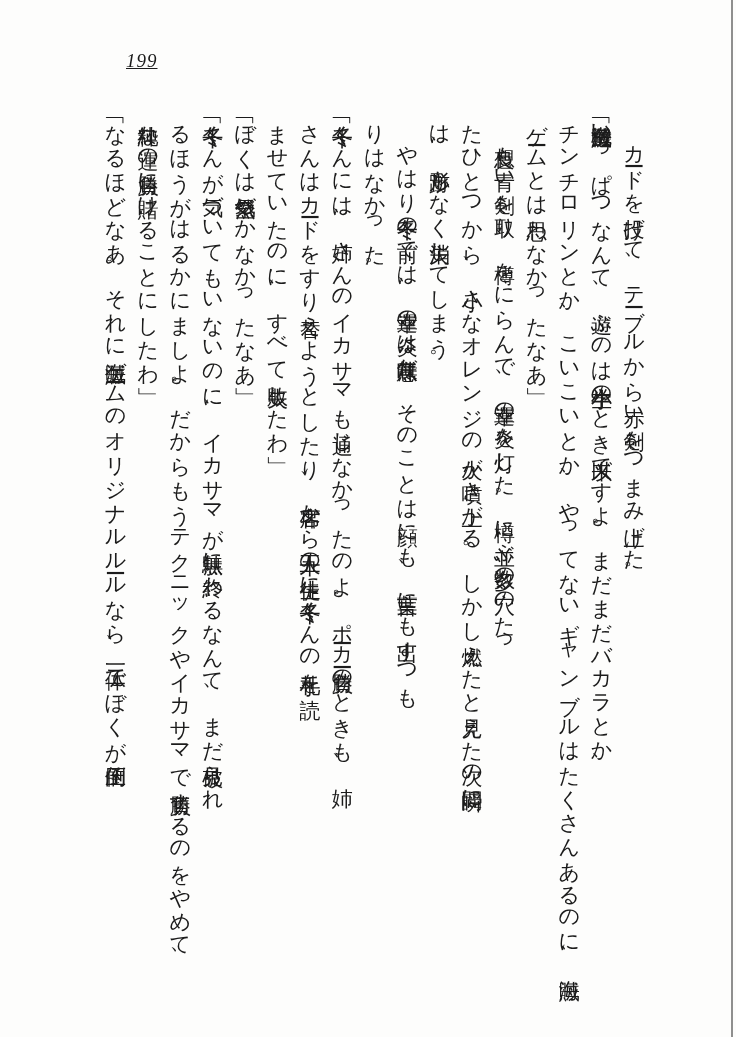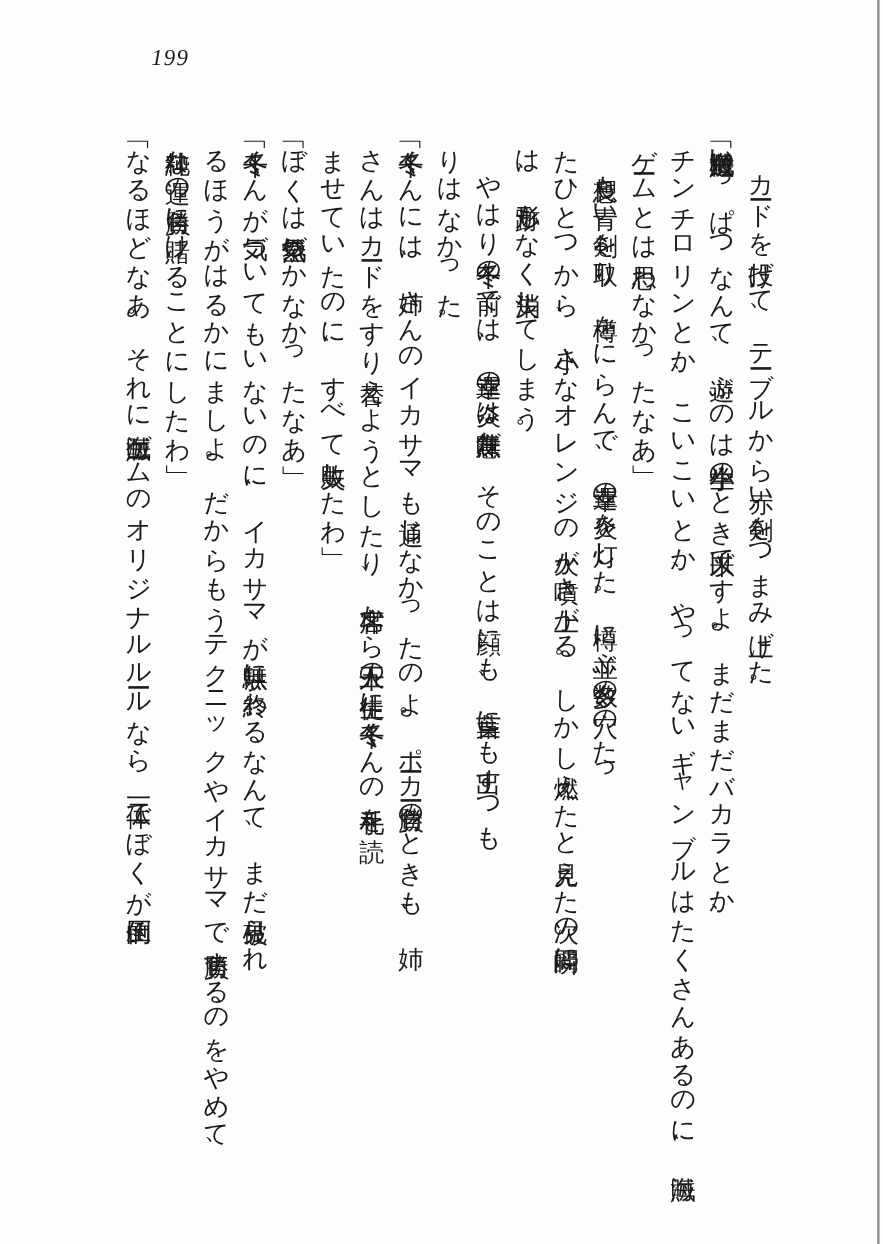--- a/index.html
+++ b/index.html
@@ -13,26 +13,27 @@
   }
   .page {
     position: relative;
     width: 736px;
     height: 1037px;
     font-family: "Liberation Serif", "DejaVu Serif", serif;
     color: var(--ink, #1b1b1b);
   }
   .page-number {
     position: absolute;
-    top: 38px;
+    top: 50px;
     left: 126px;
     font-size: 19px;
     font-style: italic;
     letter-spacing: 1px;
     color: var(--ink, #1b1b1b);
+    text-decoration: underline;
   }
   .body-text {
     position: absolute;
     top: 110px;
     right: 86px;
     height: 820px;
     writing-mode: vertical-rl;
     text-orientation: mixed;
     font-size: 21px;
     line-height: 32.4px;

